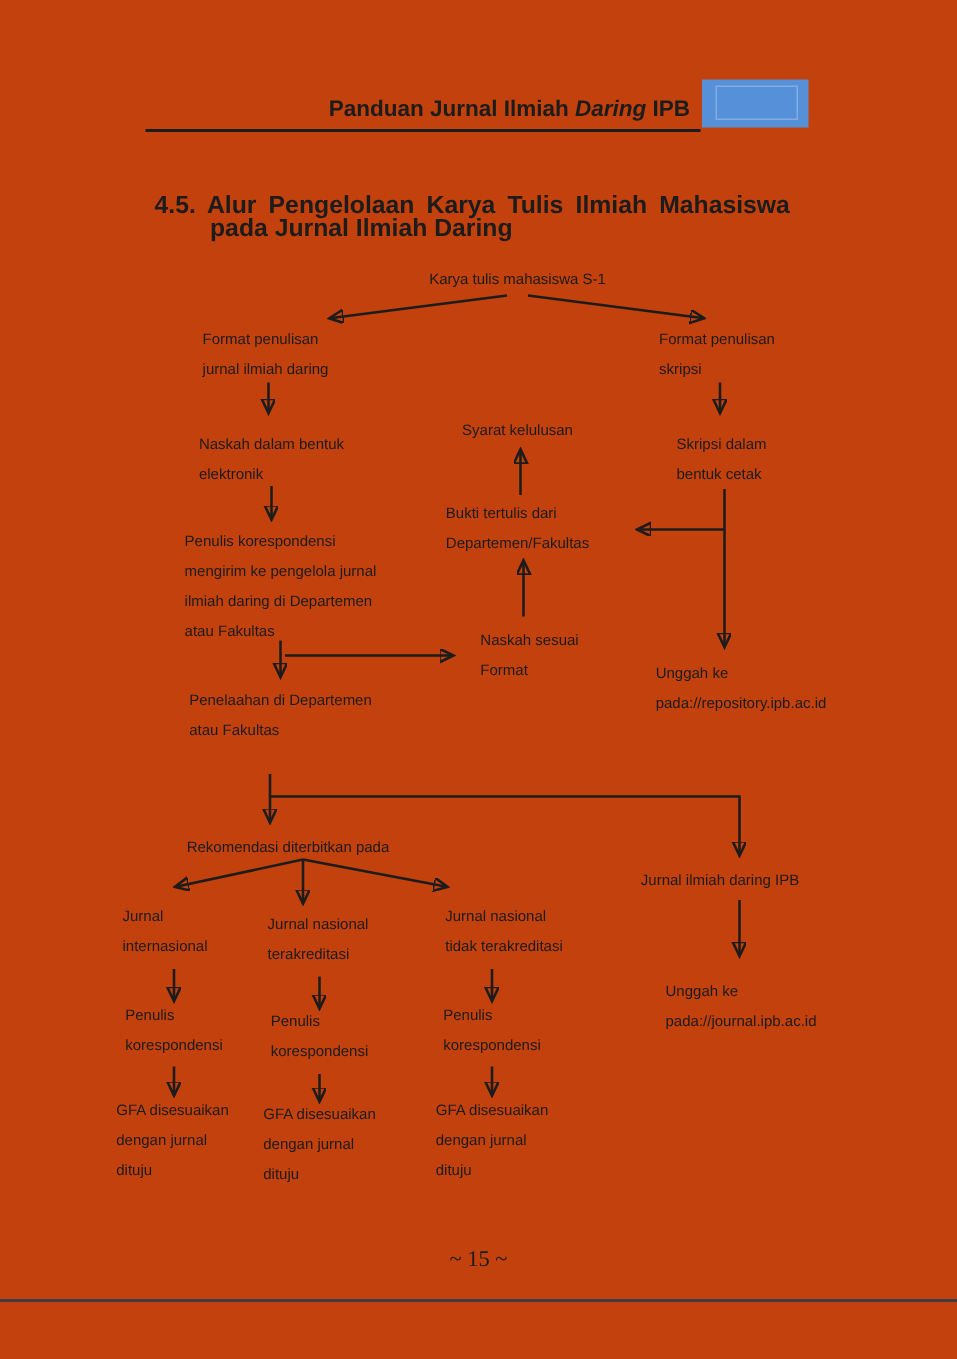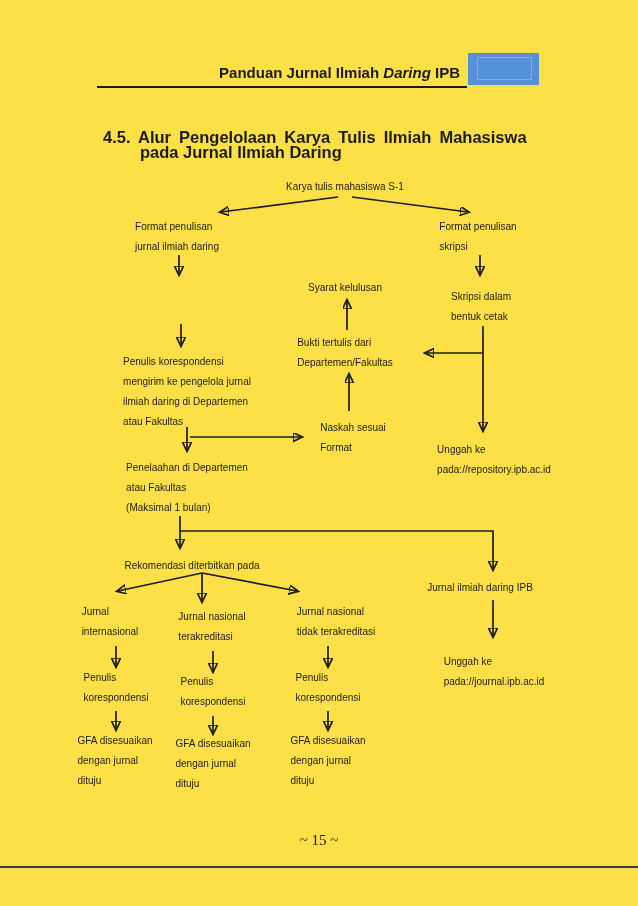--- a/index.html
+++ b/index.html
@@ -1,19 +1,19 @@
 <!DOCTYPE html>
 <html style="--accent-blue: #5590d8; --accent-blue-inner: #85acdf; --line: #1c1c1c; --text: #1c1c1c; --footer-rule: #3d3d41;"><head>
 <meta charset="utf-8">
 <style>
   html,body{margin:0;padding:0;background:#fff;}
   .page{
     position:relative;
     width:638px;height:906px;
-    background:#fde047;
+    background:#c2410c;
     font-family:"Liberation Sans","DejaVu Sans",sans-serif;
     color:var(--text,#1c1c1c);
     overflow:hidden;
   }
   
   .header-title{
     position:absolute;top:63px;right:178px;
     font-size:15px;font-weight:bold;line-height:20px;white-space:nowrap;
   }
   .header-title .ital{font-style:italic;}
@@ -111,20 +111,24 @@
     <div>Karya tulis mahasiswa S-1</div>
   </div>
   <div class="node" style="--cx:177px;top:217px">
     <div>Format penulisan</div>
     <div>jurnal ilmiah daring</div>
   </div>
   <div class="node" style="--cx:478px;top:217px">
     <div>Format penulisan</div>
     <div>skripsi</div>
   </div>
+  <div class="node" style="--cx:181px;top:287px">
+    <div>Naskah dalam bentuk</div>
+    <div>elektronik</div>
+  </div>
   <div class="node" style="--cx:345px;top:278px">
     <div>Syarat kelulusan</div>
   </div>
   <div class="node" style="--cx:481px;top:287px">
     <div>Skripsi dalam</div>
     <div>bentuk cetak</div>
   </div>
   <div class="node" style="--cx:187px;top:352px">
     <div>Penulis korespondensi</div>
     <div>mengirim ke pengelola jurnal</div>
@@ -139,21 +143,20 @@
     <div>Naskah sesuai</div>
     <div>Format</div>
   </div>
   <div class="node" style="--cx:494px;top:440px">
     <div>Unggah ke</div>
     <div>pada://repository.ipb.ac.id</div>
   </div>
   <div class="node" style="--cx:187px;top:458px">
     <div>Penelaahan di Departemen</div>
     <div>atau Fakultas</div>
-    <div>(Maksimal 1 bulan)</div>
   </div>
   <div class="node" style="--cx:192px;top:556px">
     <div>Rekomendasi diterbitkan pada</div>
   </div>
   <div class="node" style="--cx:480px;top:578px">
     <div>Jurnal ilmiah daring IPB</div>
   </div>
   <div class="node" style="--cx:110px;top:602px">
     <div>Jurnal</div>
     <div>internasional</div>

